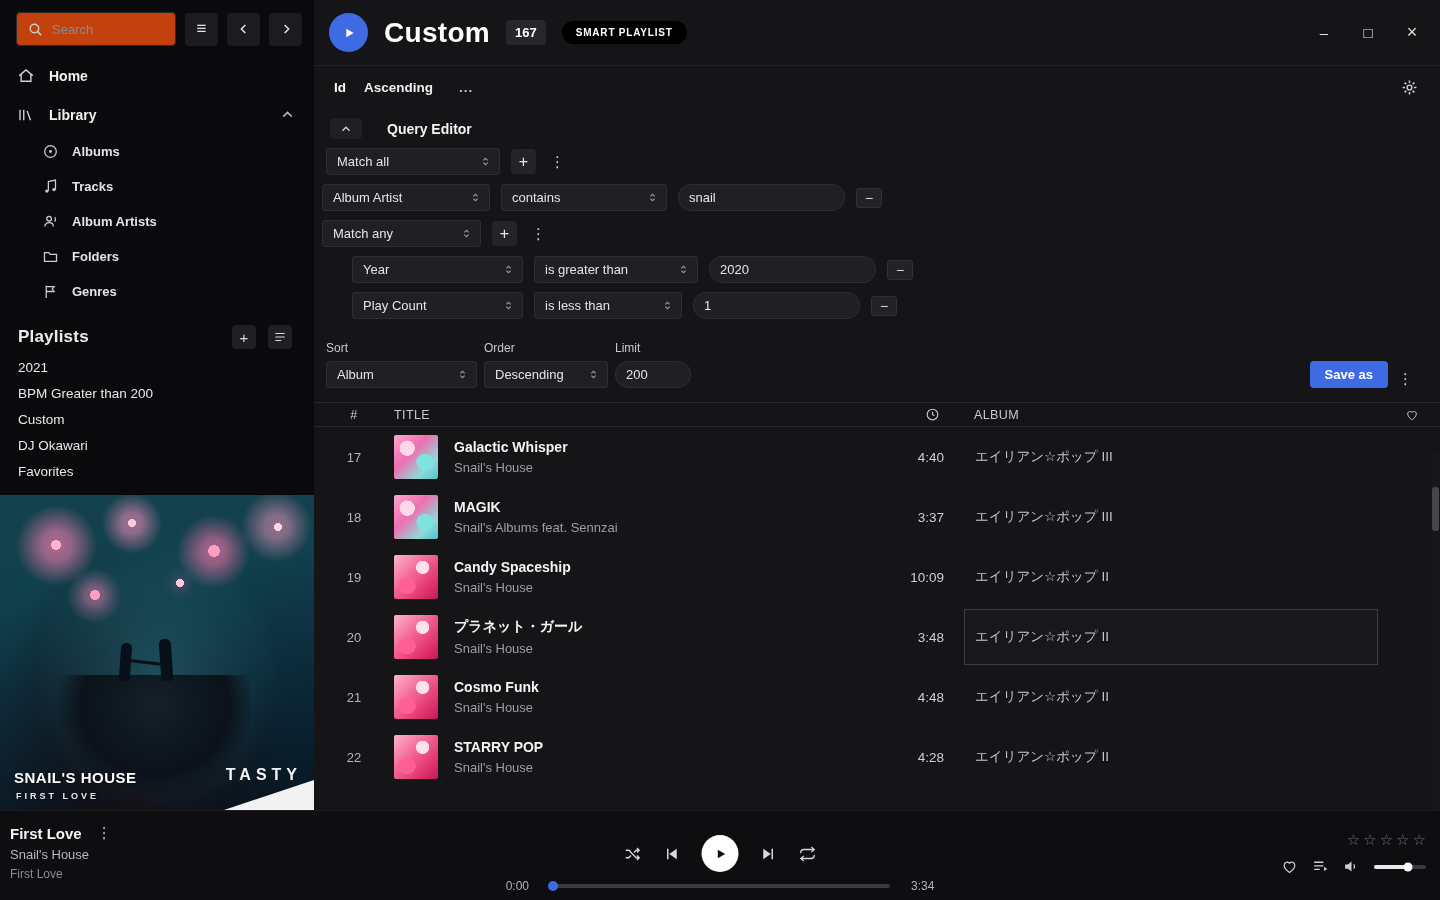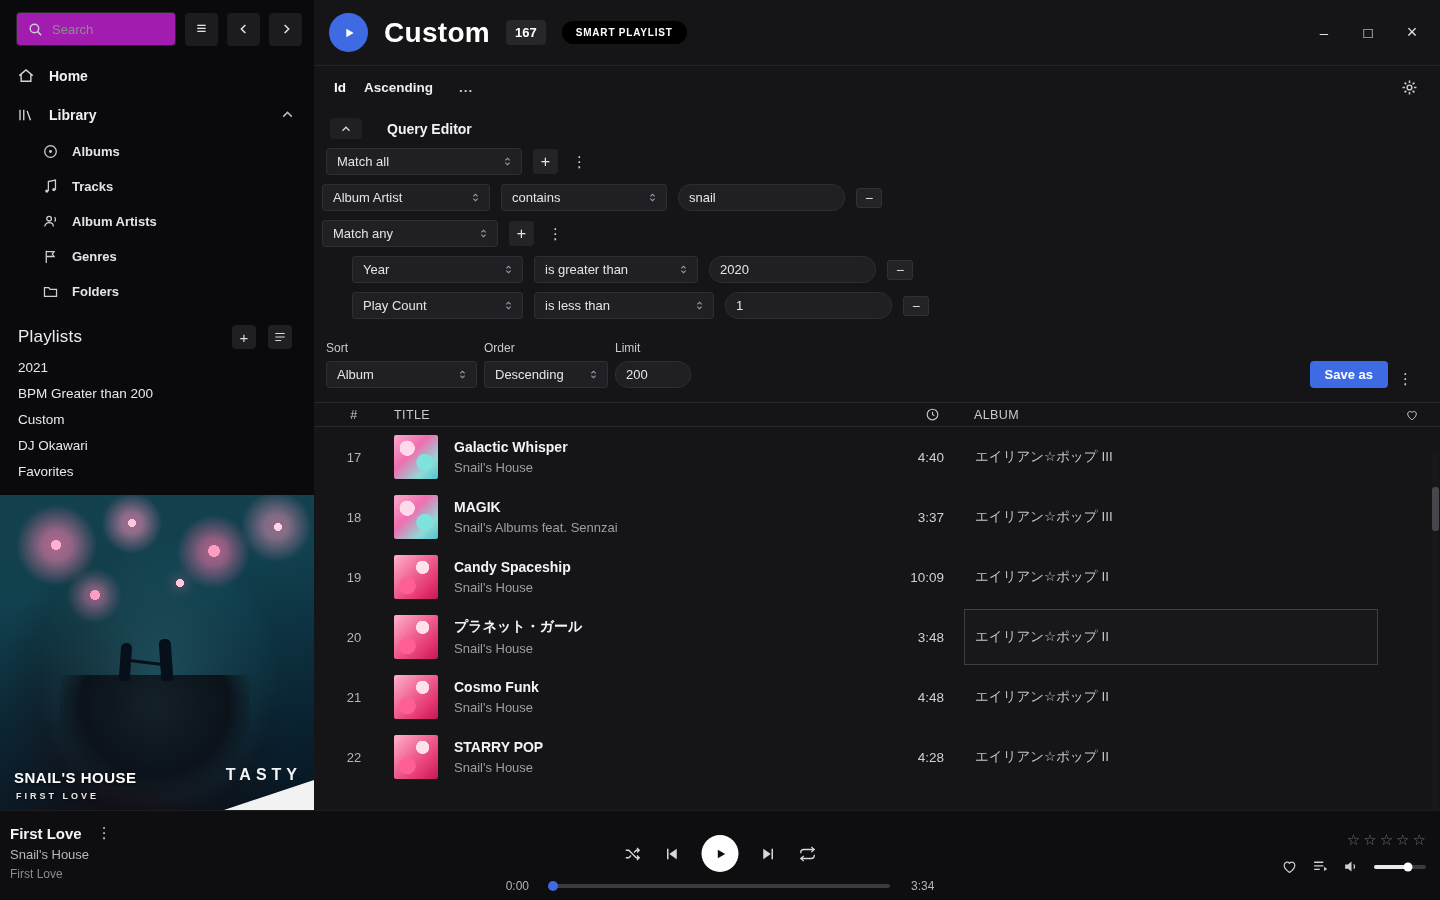--- a/index.html
+++ b/index.html
@@ -5,34 +5,34 @@
   :root{ --accent:#3e6be4; }
   *{margin:0;padding:0;box-sizing:border-box}
   html,body{width:1440px;height:900px;overflow:hidden;background:#0e0e10;
     font-family:"Liberation Sans","DejaVu Sans",sans-serif;color:#ececee;}
   svg{display:block}
   .app{position:relative;width:1440px;height:900px;background:#151517}
 
   
   .sidebar{position:absolute;left:0;top:0;width:314px;height:810px;background:#0a0a0c;overflow:hidden}
   .side-top{display:flex;align-items:center;padding:12px 12px 10px 16px;gap:9px}
-  .search{flex:0 0 160px;height:34px;background:#a21caf;border:1px solid #29292d;border-radius:4px;
+  .search{flex:0 0 160px;height:34px;background:#c2410c;border:1px solid #29292d;border-radius:4px;
     display:flex;align-items:center;padding:0 10px;gap:8px}
   .search input{background:transparent;border:none;outline:none;color:#d8d8dc;font-size:13px;width:110px;
     font-family:"Liberation Sans",sans-serif}
   .search input::placeholder{color:#8b8b92}
   .icon-btn{width:33px;height:33px;background:#1c1c20;border-radius:4px;display:flex;align-items:center;
     justify-content:center;color:#e3e3e6;cursor:pointer}
   .nav-row{display:flex;align-items:center;gap:14px;height:39px;padding:0 18px 0 17px;font-size:14px;font-weight:700;color:#f0f0f2}
   .nav-row .grow{flex:1}
   .icon-18{width:18px;height:18px;color:#d6d6da}
   .icon-16{width:17px;height:17px;color:#cdced4;flex:0 0 17px}
   .sub-item{display:flex;align-items:center;gap:13px;height:35px;padding-left:42px;font-size:13px;font-weight:700;color:#e4e4e8}
   .pl-header{display:flex;align-items:center;margin:16px 22px 6px 18px}
-  .pl-title{font-size:17px;font-weight:400;flex:1;letter-spacing:.2px}
+  .pl-title{font-size:17px;font-weight:700;flex:1;letter-spacing:.2px}
   .mini-btn{width:24px;height:24px;background:#202024;border-radius:4px;display:flex;align-items:center;
     justify-content:center;color:#dcdce0;margin-left:12px}
   .pl-item{padding:5px 18px 6px 18px;font-size:13.5px;color:#e8e8ea}
 
   
   .now-art{position:absolute;left:0;bottom:0;width:314px;height:315px;overflow:hidden;
    background:
     radial-gradient(circle at 18% 16%, rgba(255,130,180,.55) 0 4%, rgba(255,130,180,0) 11%),
     radial-gradient(circle at 42% 9%, rgba(255,150,195,.5) 0 3%, rgba(255,150,195,0) 9%),
     radial-gradient(circle at 68% 18%, rgba(255,120,175,.5) 0 4%, rgba(255,120,175,0) 11%),
@@ -222,32 +222,32 @@
             <svg viewBox="0 0 24 24" width="17" height="17">
               <circle cx="10" cy="8" r="3.3" fill="none" stroke="currentColor" stroke-width="1.8"></circle>
               <path d="M4 19c0-3.2 2.7-5.4 6-5.4s6 2.2 6 5.4M17.8 5.8c1.6 1.6 1.6 4.8 0 6.4" fill="none" stroke="currentColor" stroke-width="1.8"></path>
             </svg>
           </span>
           <span>Album Artists</span>
         </div>
         <div class="sub-item">
           <span class="icon-16">
             <svg viewBox="0 0 24 24" width="17" height="17">
-              <path d="M6 21V4m0 1h11l-2.5 3.5L17 12H6" fill="none" stroke="currentColor" stroke-width="1.8"></path>
+              <path d="M3.5 6.5h6l2 2.5h9V19h-17z" fill="none" stroke="currentColor" stroke-width="1.8"></path>
             </svg>
           </span>
-          <span>Genres</span>
+          <span>Folders</span>
         </div>
         <div class="sub-item">
           <span class="icon-16">
             <svg viewBox="0 0 24 24" width="17" height="17">
-              <path d="M3.5 6.5h6l2 2.5h9V19h-17z" fill="none" stroke="currentColor" stroke-width="1.8"></path>
+              <path d="M6 21V4m0 1h11l-2.5 3.5L17 12H6" fill="none" stroke="currentColor" stroke-width="1.8"></path>
             </svg>
           </span>
-          <span>Folders</span>
+          <span>Genres</span>
         </div>
       </div>
 
     <div class="pl-header">
       <span class="pl-title">Playlists</span>
       <div class="mini-btn">
           <span style="font-size:15px">+</span>
         </div>
       <div class="mini-btn">
           <svg viewBox="0 0 24 24" width="14" height="14">
@@ -316,21 +316,21 @@
     <div class="qe-head">
       <div class="collapse-btn">
         <svg viewBox="0 0 24 24" width="14" height="14">
             <path d="m6 15 6-6 6 6" fill="none" stroke="currentColor" stroke-width="2.2"></path>
           </svg>
       </div>
       <span class="qe-title">Query Editor</span>
     </div>
 
     <div class="qe-row">
-      <div class="select" style="width:196px">
+      <div class="select" style="width:174px">
         <span>Match all</span>
         <svg class="caret" viewBox="0 0 24 24">
             <path d="m8 10 4-4 4 4M8 14l4 4 4-4" fill="none" stroke="currentColor" stroke-width="2"></path>
           </svg>
       </div>
       <div class="sq-btn">
           <span>+</span>
         </div>
       <span class="kebab">⋮</span>
     </div>
@@ -348,21 +348,21 @@
             <path d="m8 10 4-4 4 4M8 14l4 4 4-4" fill="none" stroke="currentColor" stroke-width="2"></path>
           </svg>
       </div>
       <input class="qinput" style="width: 167px;" value="snail">
       <div class="minus-btn">
           <span>−</span>
         </div>
     </div>
 
     <div class="qe-row ind1">
-      <div class="select" style="width:176px">
+      <div class="select" style="width:159px">
         <span>Match any</span>
         <svg class="caret" viewBox="0 0 24 24">
             <path d="m8 10 4-4 4 4M8 14l4 4 4-4" fill="none" stroke="currentColor" stroke-width="2"></path>
           </svg>
       </div>
       <div class="sq-btn">
           <span>+</span>
         </div>
       <span class="kebab">⋮</span>
     </div>
@@ -386,21 +386,21 @@
         </div>
     </div>
 
     <div class="qe-row ind2">
       <div class="select" style="width:171px">
         <span>Play Count</span>
         <svg class="caret" viewBox="0 0 24 24">
             <path d="m8 10 4-4 4 4M8 14l4 4 4-4" fill="none" stroke="currentColor" stroke-width="2"></path>
           </svg>
       </div>
-      <div class="select" style="width:180px">
+      <div class="select" style="width:148px">
         <span>is less than</span>
         <svg class="caret" viewBox="0 0 24 24">
             <path d="m8 10 4-4 4 4M8 14l4 4 4-4" fill="none" stroke="currentColor" stroke-width="2"></path>
           </svg>
       </div>
       <input class="qinput" style="width: 167px;" value="1">
       <div class="minus-btn">
           <span>−</span>
         </div>
     </div>

